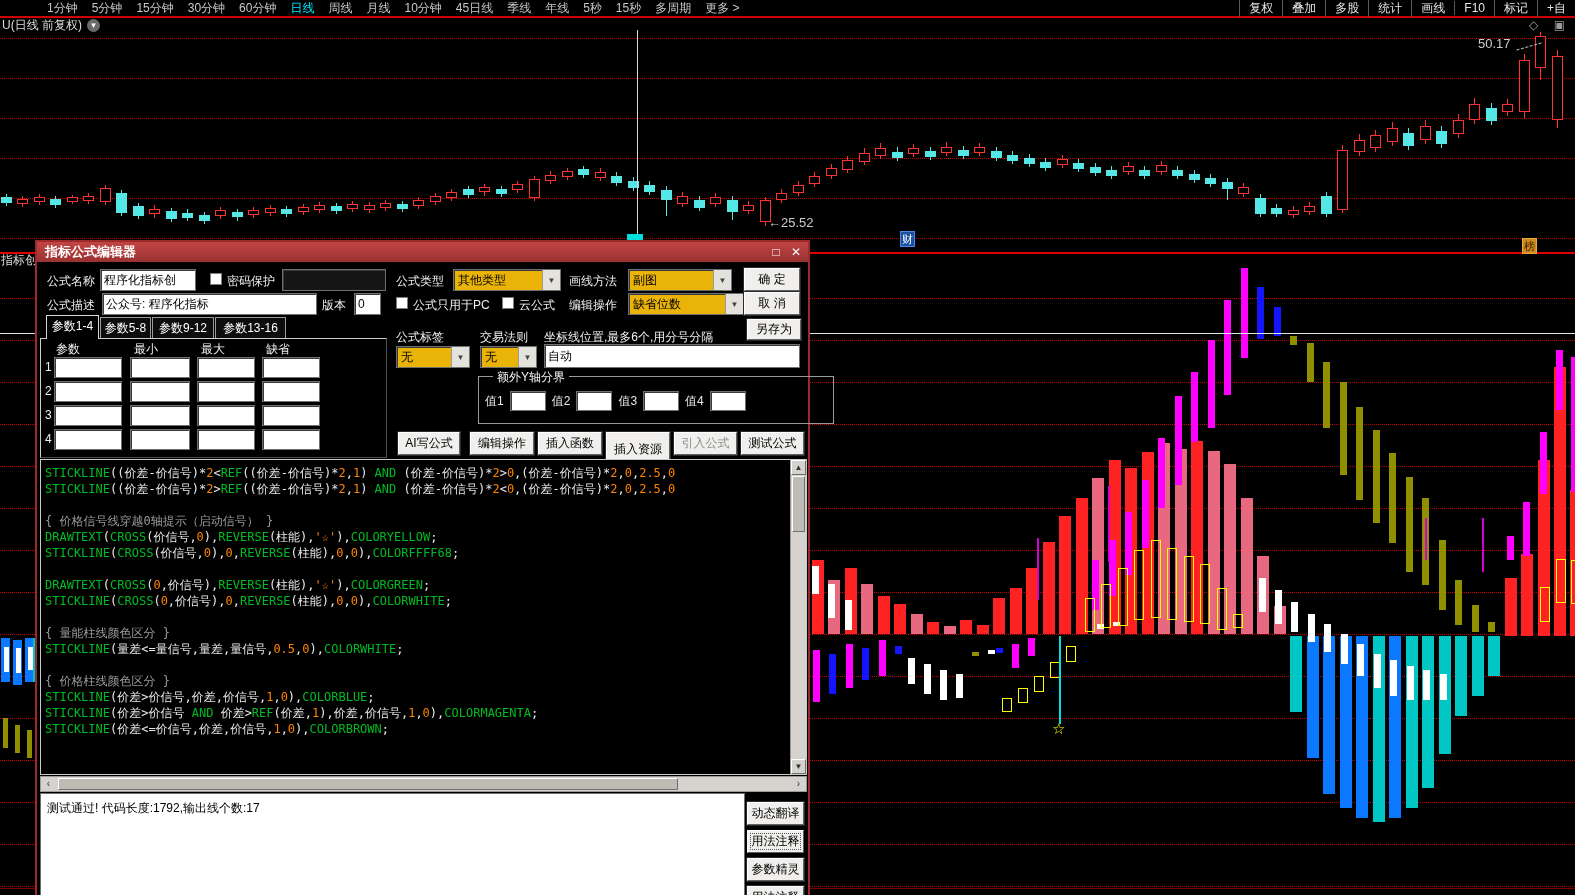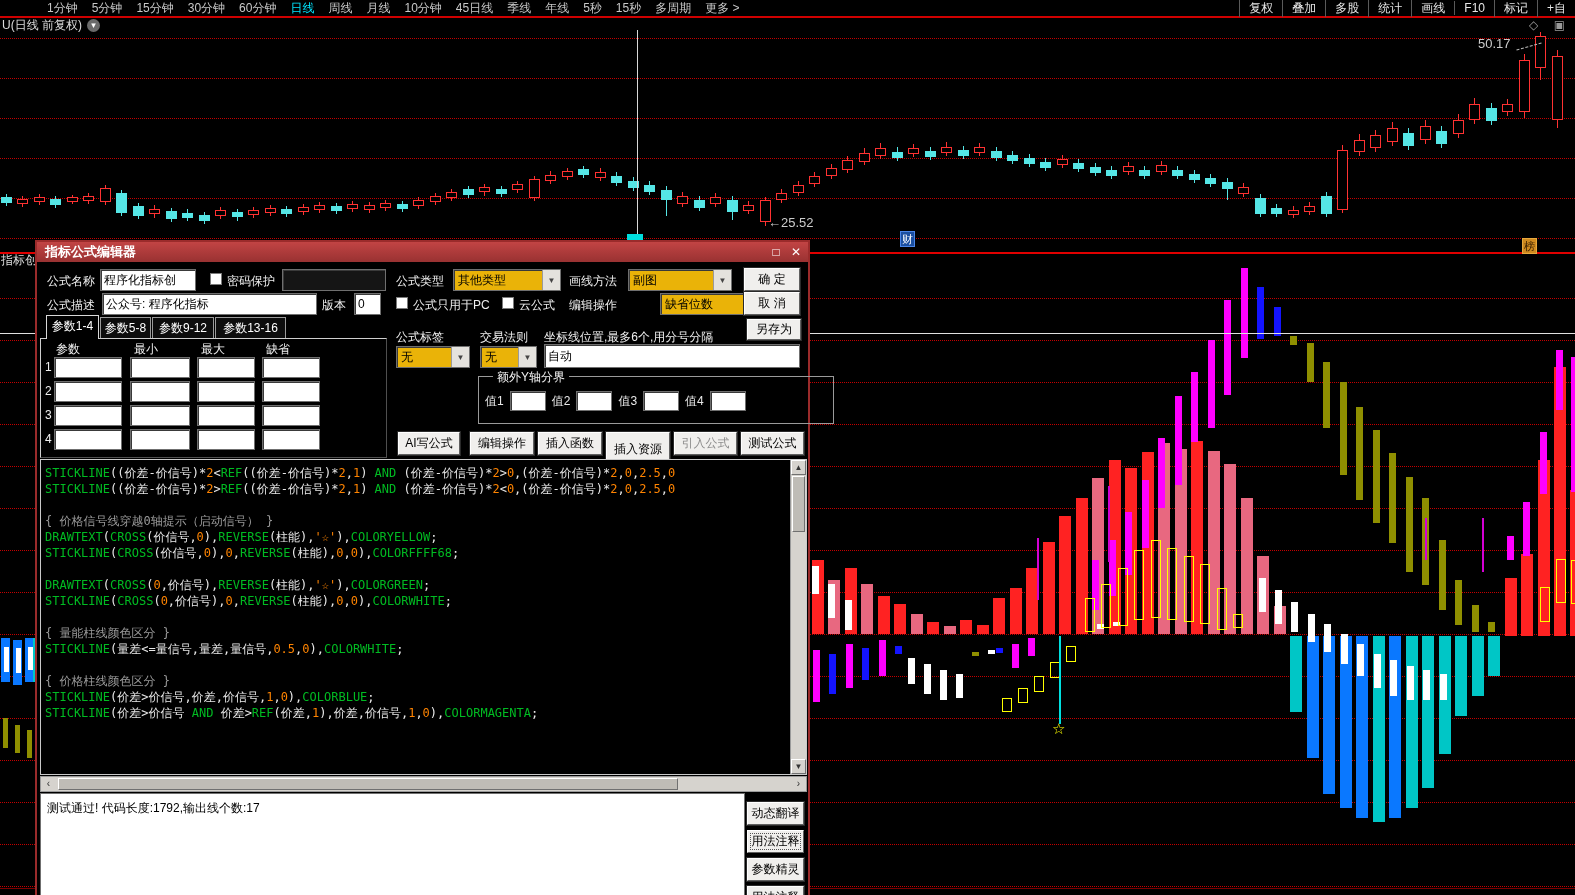--- a/index.html
+++ b/index.html
@@ -521,21 +521,21 @@
 
     <div class="dlabel" style="left:10px;top:55px;">公式描述</div>
     <input class="dinput" style="left: 65px; top: 51px; width: 215px;" value="公众号: 程序化指标">
     <div class="dlabel" style="left:285px;top:55px;">版本</div>
     <input class="dinput" style="left: 317px; top: 51px; width: 27px;" value="0">
     <span class="cb" style="left:359px;top:55px;"></span>
     <div class="dlabel" style="left:376px;top:55px;">公式只用于PC</div>
     <span class="cb" style="left:465px;top:55px;"></span>
     <div class="dlabel" style="left:482px;top:55px;">云公式</div>
     <div class="dlabel" style="left:532px;top:55px;">编辑操作</div>
-    <div class="combo" style="left:591px;top:51px;width:116px;margin-left:32px;">
+    <div class="combo" style="left:591px;top:51px;width:116px;">
       <span class="ctext">缺省位数</span>
         <span class="cbtn">▼</span>
     </div>
     <div class="btn3d" style="left:707px;top:50px;width:56px;height:23px;">取 消</div>
     <div class="btn3d" style="left:710px;top:77px;width:54px;height:21px;">另存为</div>
 
     <div id="tabs">
         <div class="tab active" style="left: 9px; width: 53px;">参数1-4</div>
         <div class="tab" style="left: 63px; width: 51px;">参数5-8</div>
         <div class="tab" style="left: 115px; width: 62px;">参数9-12</div>
@@ -616,20 +616,21 @@
           <div class="cl">&nbsp;</div>
           <div class="cl"><span class="kw">DRAWTEXT</span>(<span class="kw">CROSS</span>(<span class="nu">0</span>,价信号),<span class="kw">REVERSE</span>(柱能),<span class="st">'☆'</span>),<span class="kw">COLORGREEN</span>;</div>
           <div class="cl"><span class="kw">STICKLINE</span>(<span class="kw">CROSS</span>(<span class="nu">0</span>,价信号),<span class="nu">0</span>,<span class="kw">REVERSE</span>(柱能),<span class="nu">0</span>,<span class="nu">0</span>),<span class="kw">COLORWHITE</span>;</div>
           <div class="cl">&nbsp;</div>
           <div class="cl"><span class="cm">{ 量能柱线颜色区分 }</span></div>
           <div class="cl"><span class="kw">STICKLINE</span>(量差&lt;=量信号,量差,量信号,<span class="nu">0.5</span>,<span class="nu">0</span>),<span class="kw">COLORWHITE</span>;</div>
           <div class="cl">&nbsp;</div>
           <div class="cl"><span class="cm">{ 价格柱线颜色区分 }</span></div>
           <div class="cl"><span class="kw">STICKLINE</span>(价差&gt;价信号,价差,价信号,<span class="nu">1</span>,<span class="nu">0</span>),<span class="kw">COLORBLUE</span>;</div>
           <div class="cl"><span class="kw">STICKLINE</span>(价差&gt;价信号 <span class="kw">AND</span> 价差&gt;<span class="kw">REF</span>(价差,<span class="nu">1</span>),价差,价信号,<span class="nu">1</span>,<span class="nu">0</span>),<span class="kw">COLORMAGENTA</span>;</div>
+          <div class="cl"><span class="kw">STICKLINE</span>(价差&lt;=价信号,价差,价信号,<span class="nu">1</span>,<span class="nu">0</span>),<span class="kw">COLORBROWN</span>;</div>
         </div>
       <div class="vscroll">
         <div class="sbtn" style="top:0;">▲</div>
         <div class="thumb"></div>
         <div class="sbtn" style="bottom:0;">▼</div>
       </div>
     </div>
     <div id="hscroll">
       <div class="sbtn" style="left:0;">‹</div>
       <div class="thumb"></div>

